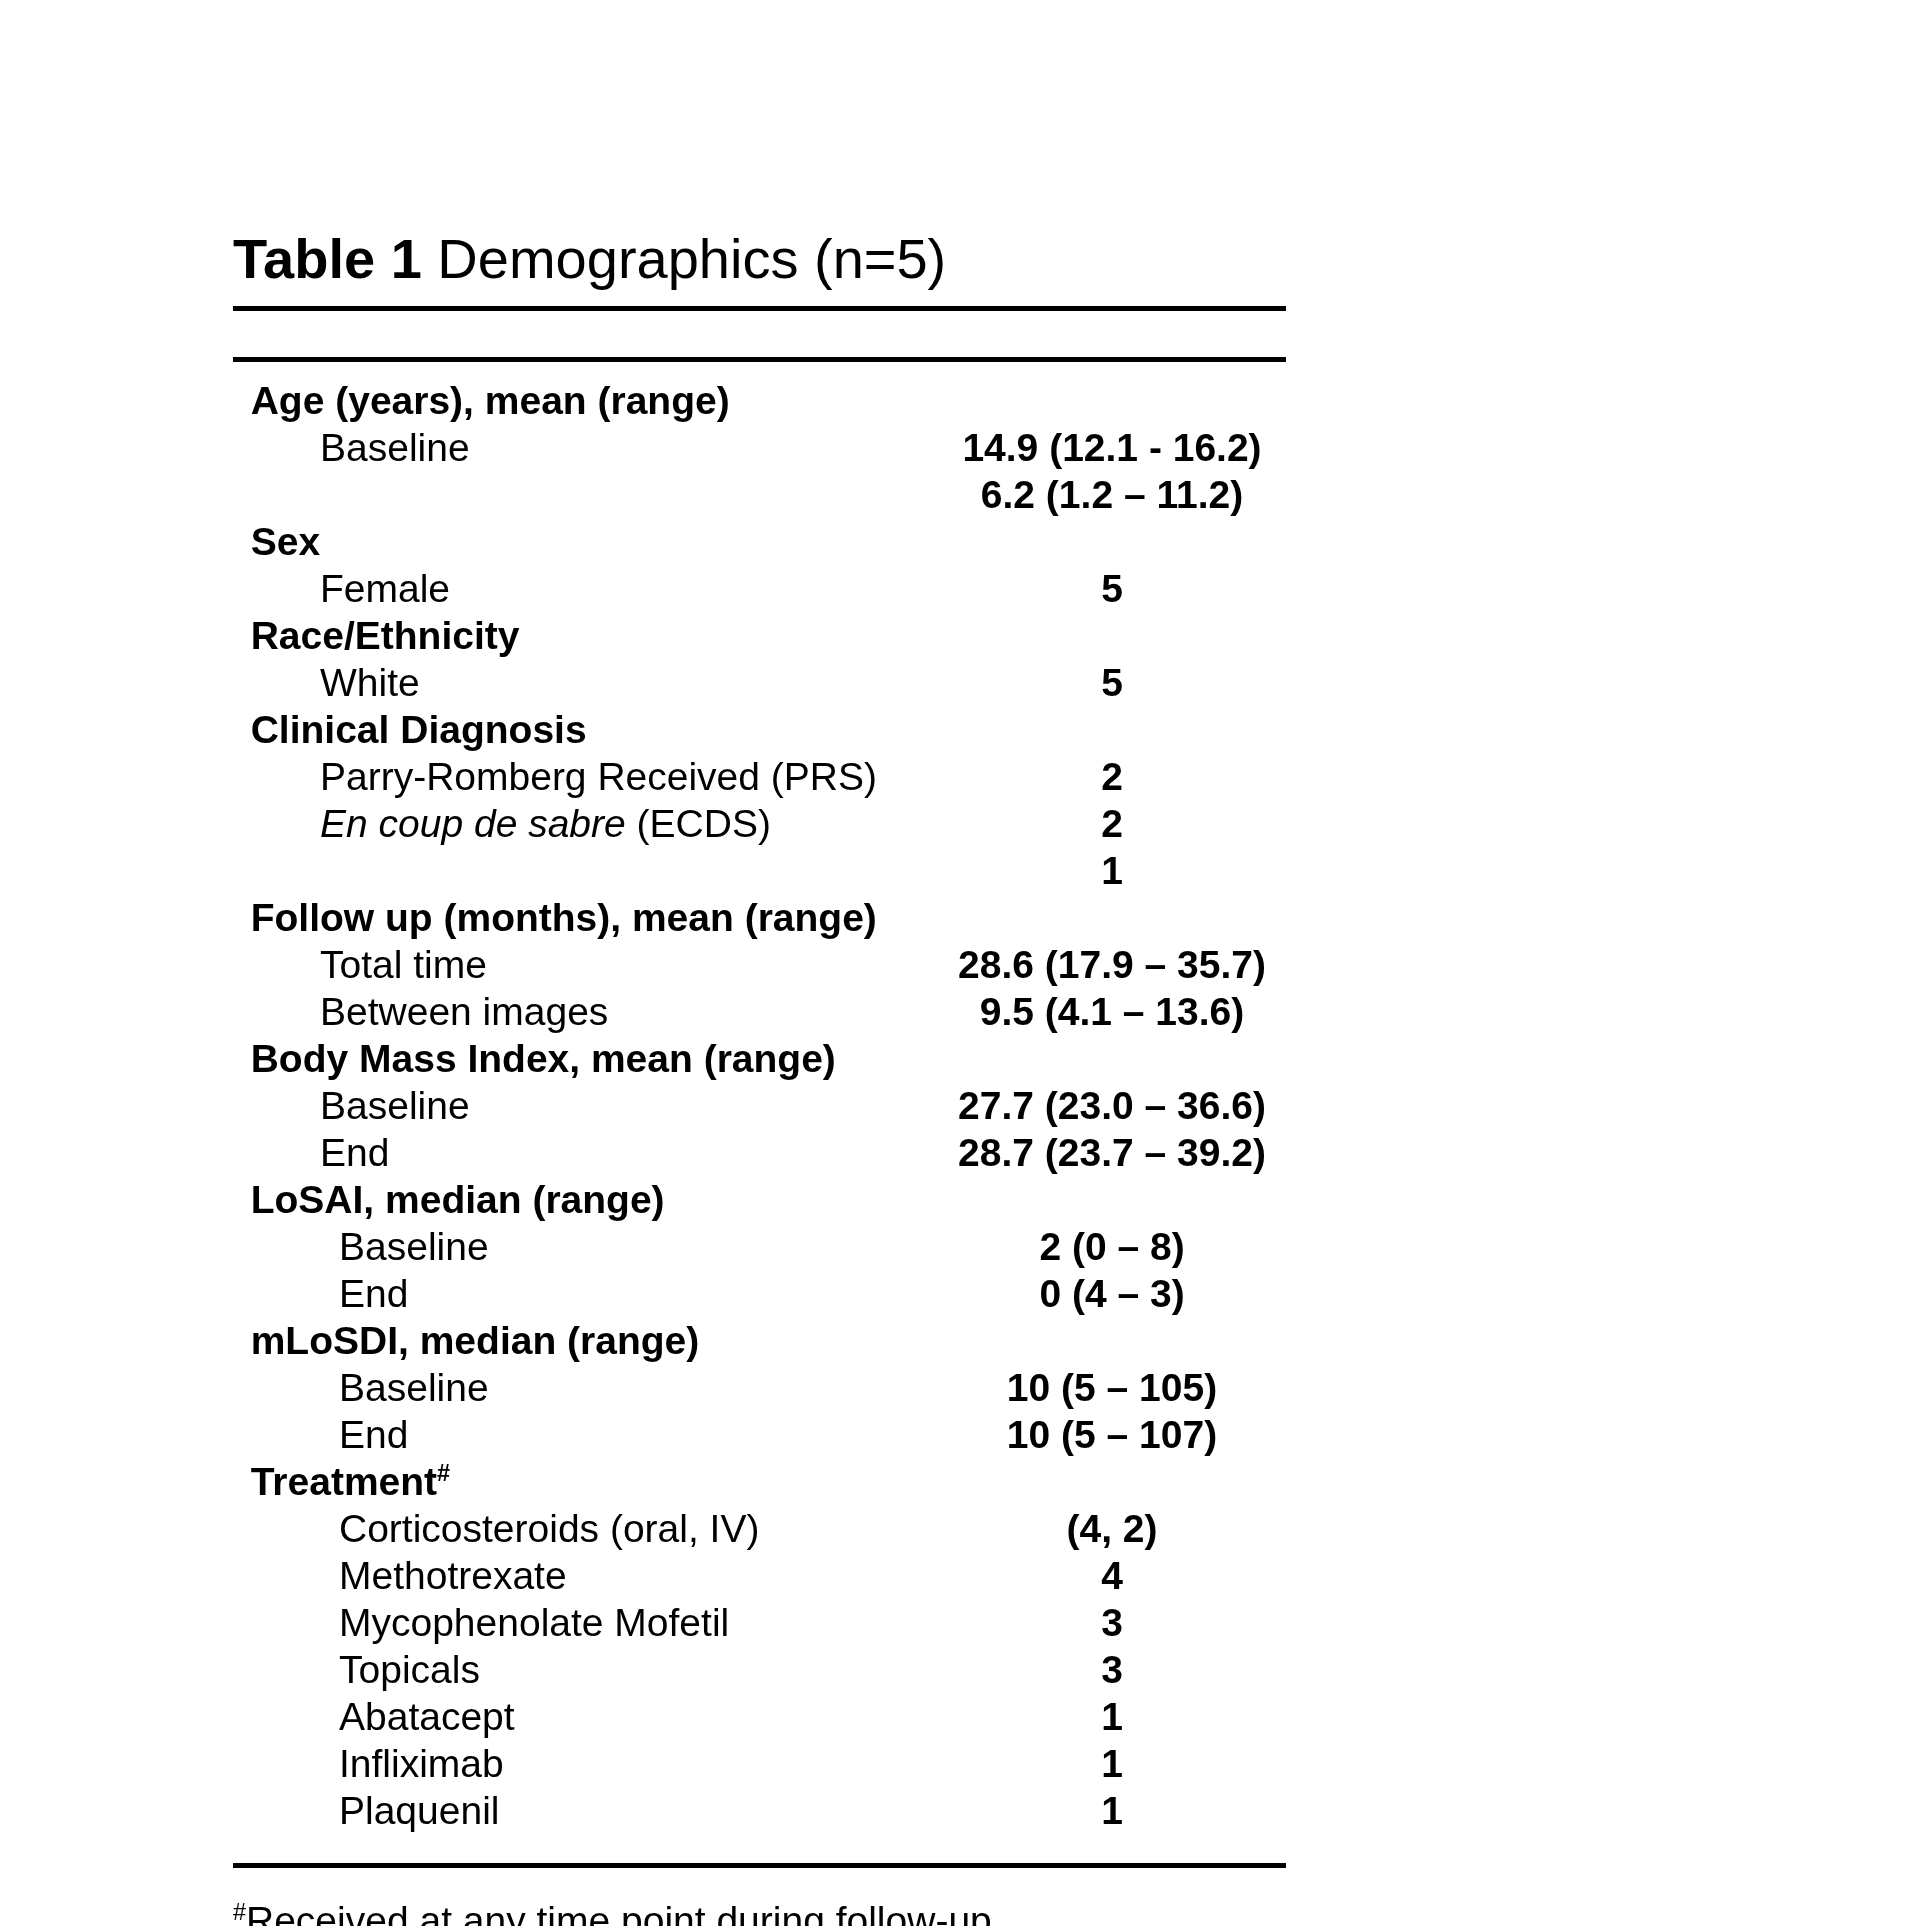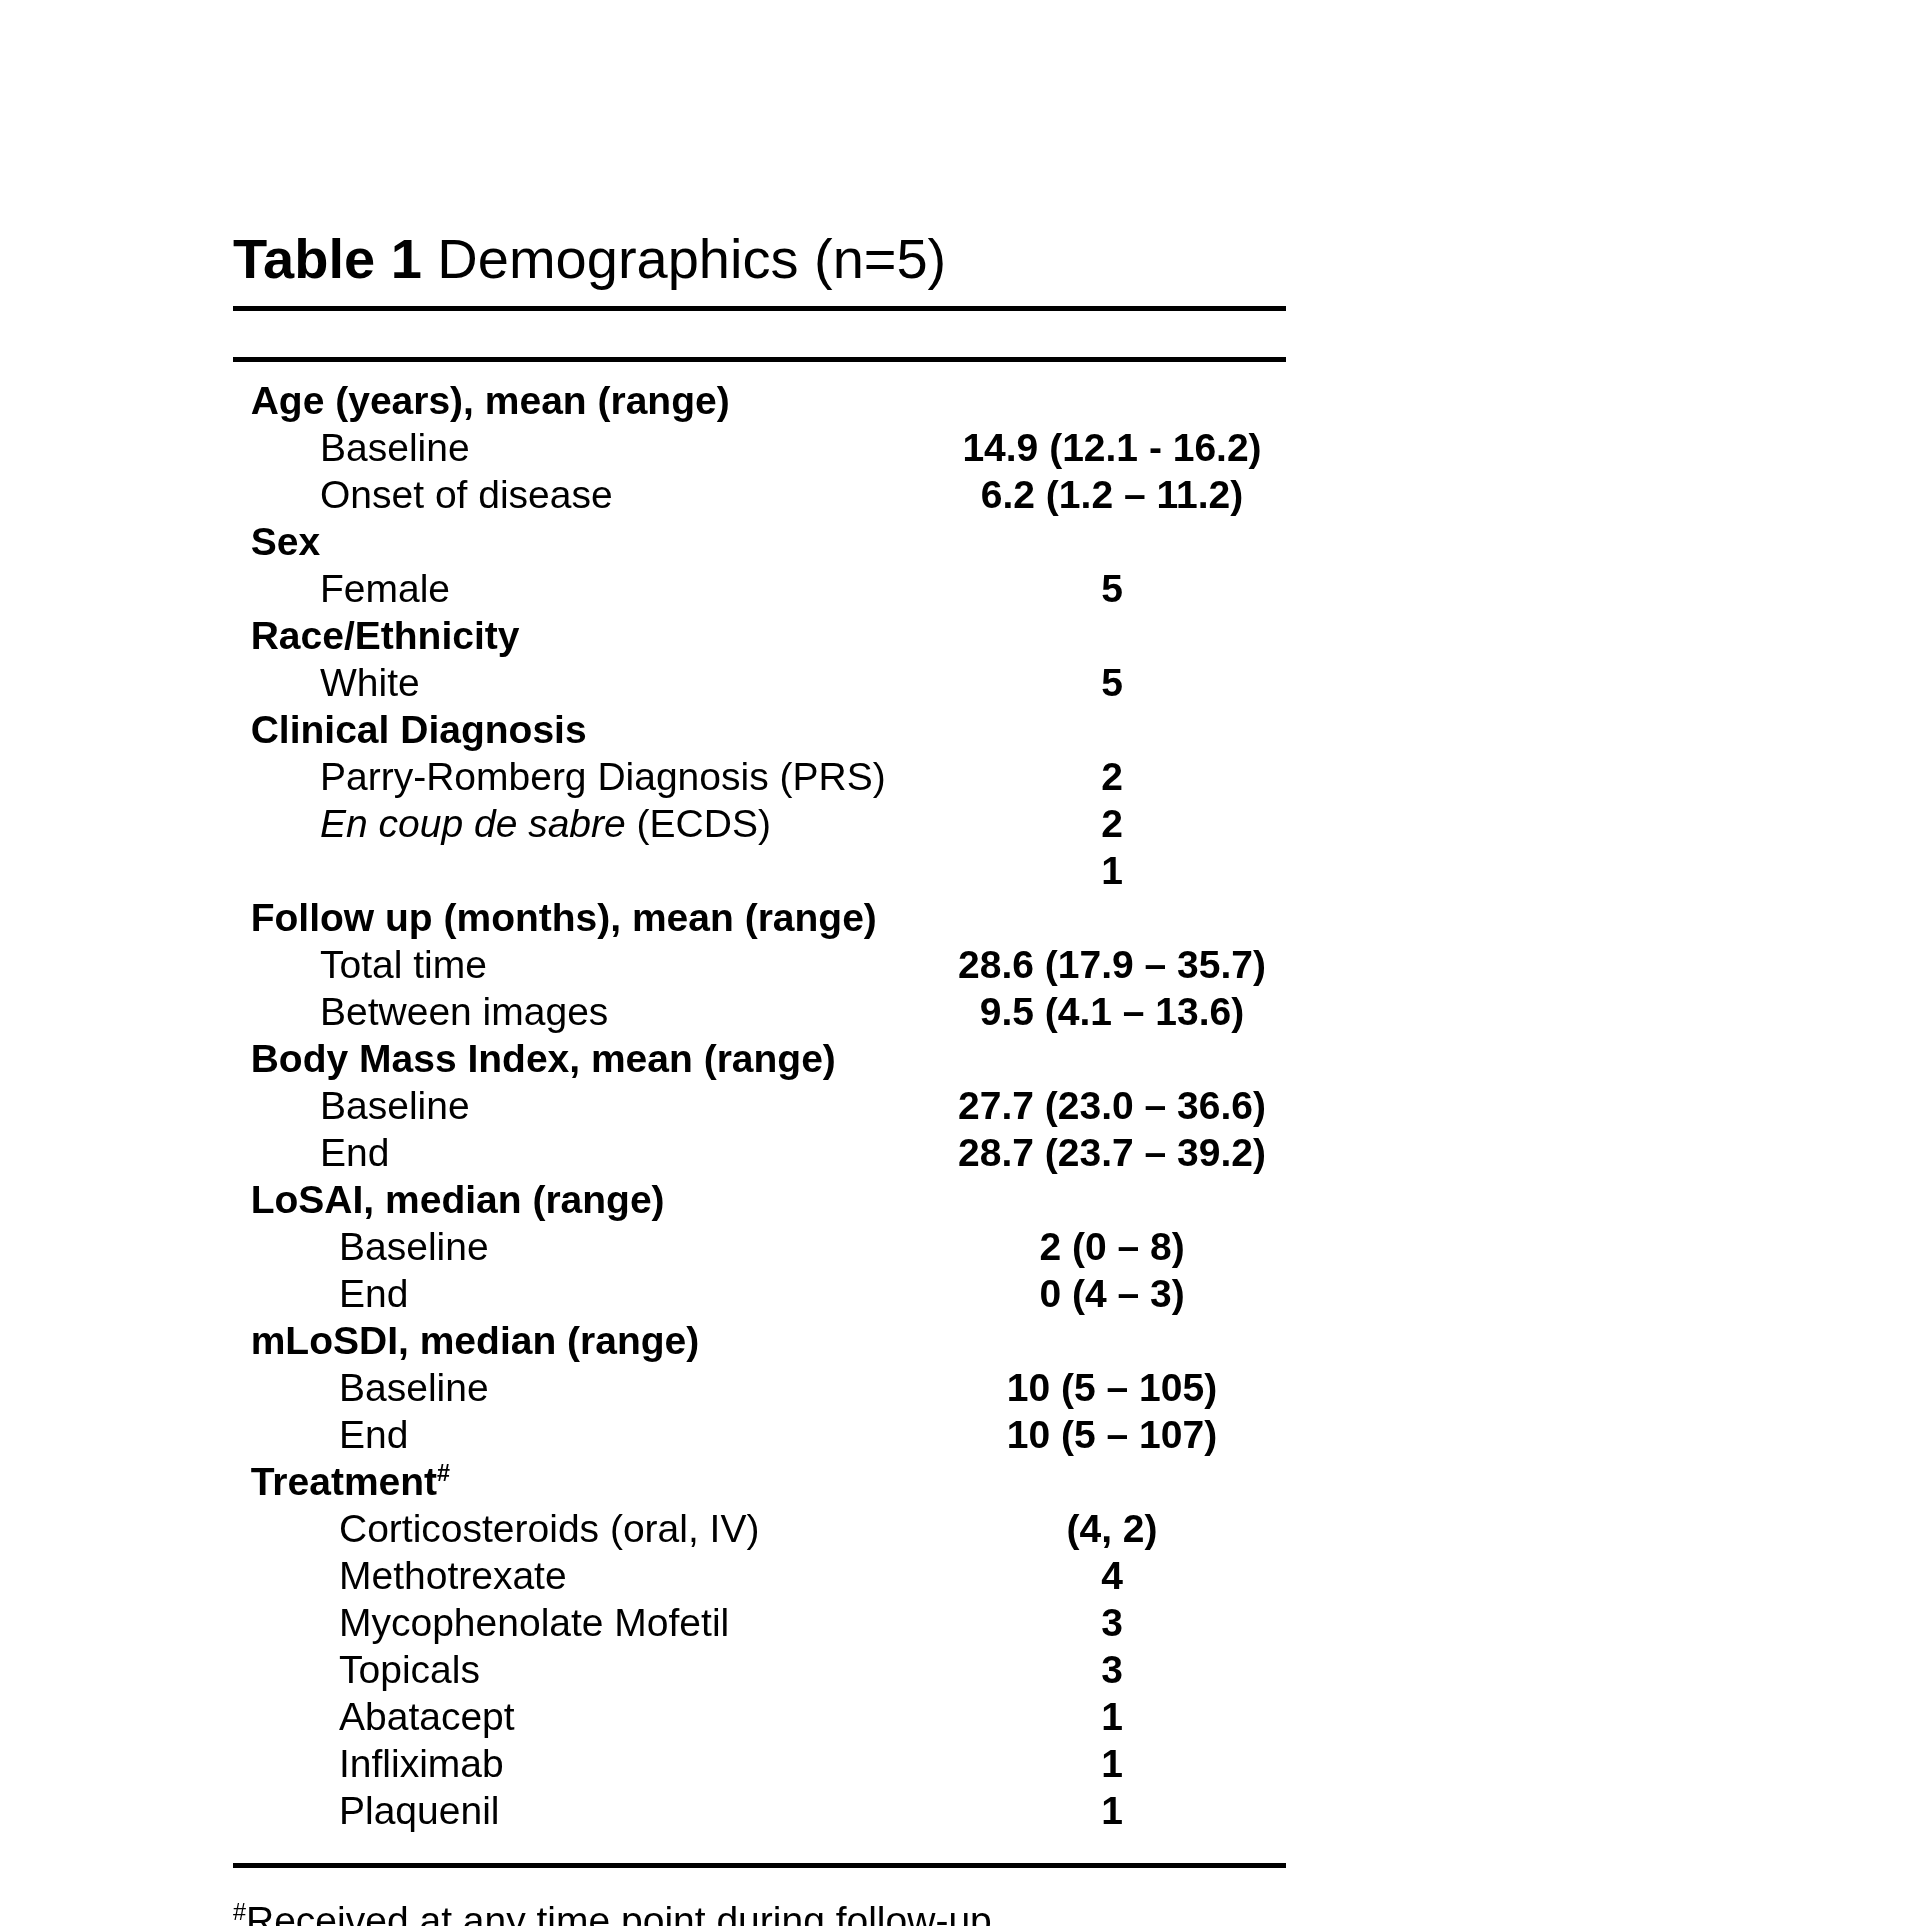--- a/index.html
+++ b/index.html
@@ -66,21 +66,20 @@
   <div id="table-body">
       <div class="row category indent-0">
     <span class="lbl"><span>Age (years), mean (range)</span></span>
     <span class="val"></span>
   </div>
       <div class="row item indent-1">
     <span class="lbl"><span>Baseline</span></span>
     <span class="val">14.9 (12.1 - 16.2)</span>
   </div>
       <div class="row item indent-1">
-    <span class="lbl"><span>Onset of disease</span></span>
     <span class="val">6.2 (1.2 – 11.2)</span>
   </div>
       <div class="row category indent-0">
     <span class="lbl"><span>Sex</span></span>
     <span class="val"></span>
   </div>
       <div class="row item indent-1">
     <span class="lbl"><span>Female</span></span>
     <span class="val">5</span>
   </div>
@@ -90,21 +89,21 @@
   </div>
       <div class="row item indent-1">
     <span class="lbl"><span>White</span></span>
     <span class="val">5</span>
   </div>
       <div class="row category indent-0">
     <span class="lbl"><span>Clinical Diagnosis</span></span>
     <span class="val"></span>
   </div>
       <div class="row item indent-1">
-    <span class="lbl"><span>Parry-Romberg Diagnosis (PRS)</span></span>
+    <span class="lbl"><span>Parry-Romberg Received (PRS)</span></span>
     <span class="val">2</span>
   </div>
       <div class="row item indent-1">
     <span class="lbl"><span class="ital">En coup de sabre</span><span> (ECDS)</span></span>
     <span class="val">2</span>
   </div>
       <div class="row item indent-1">
     <span class="val">1</span>
   </div>
       <div class="row category indent-0">

